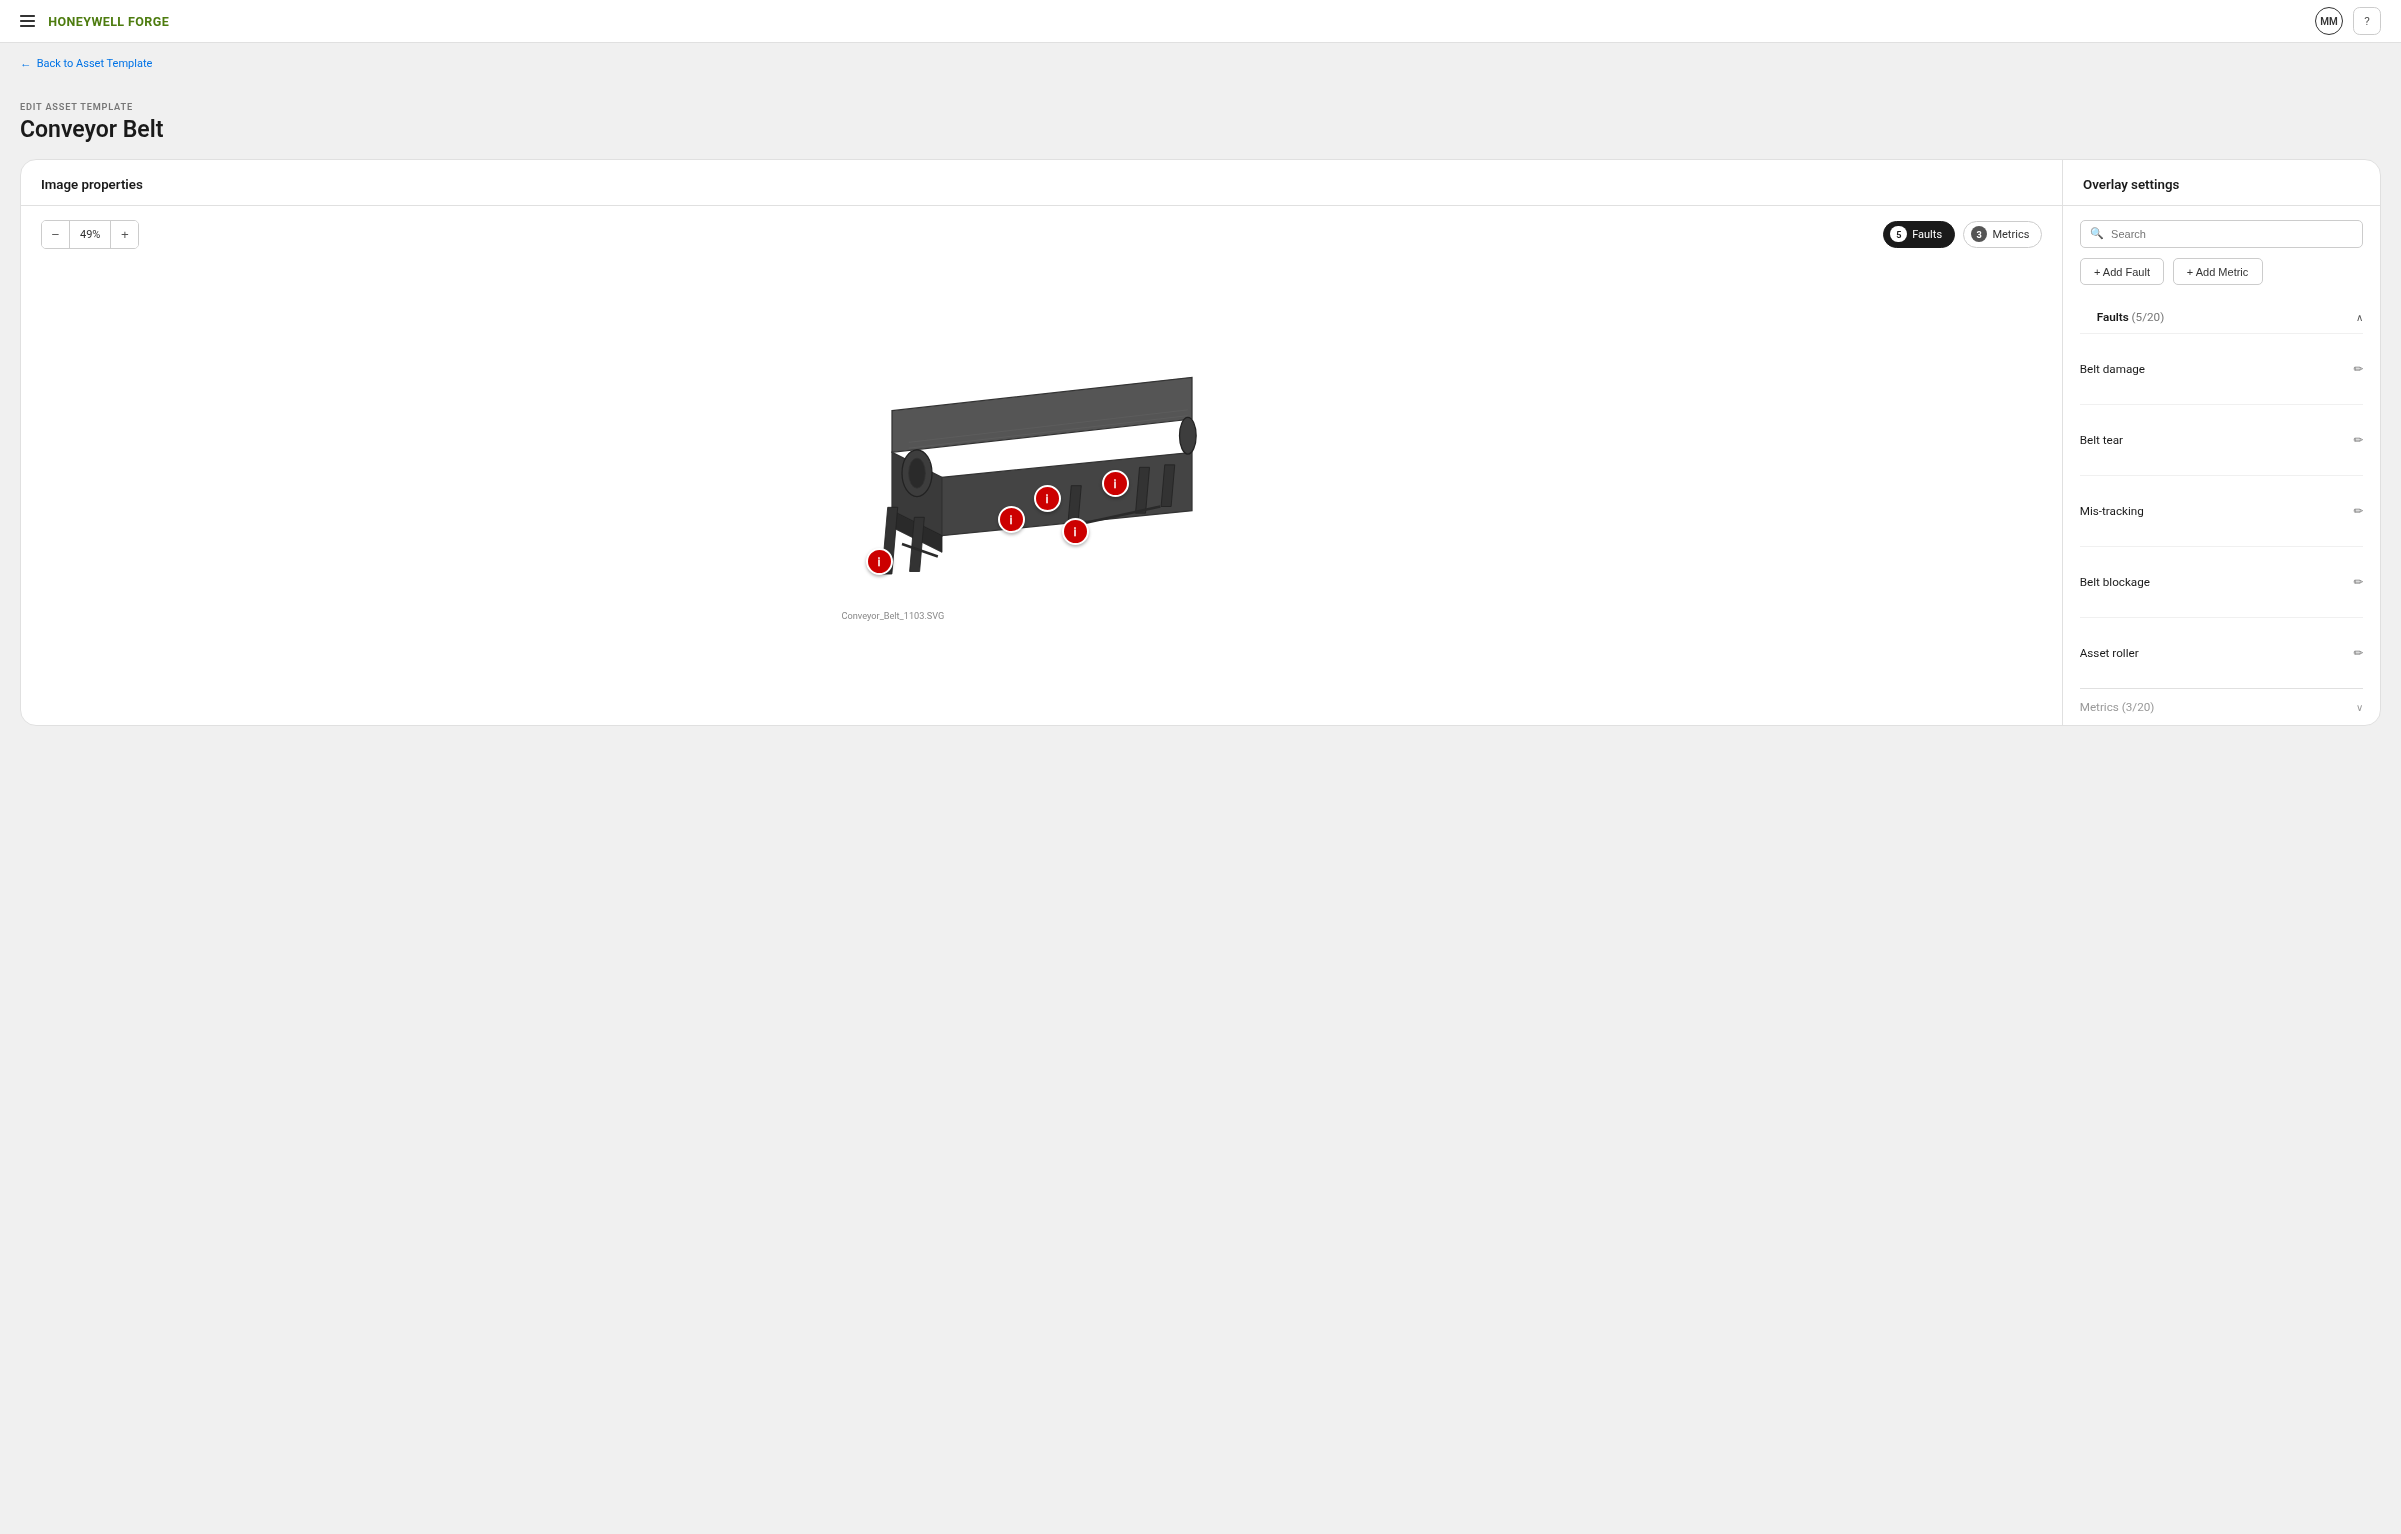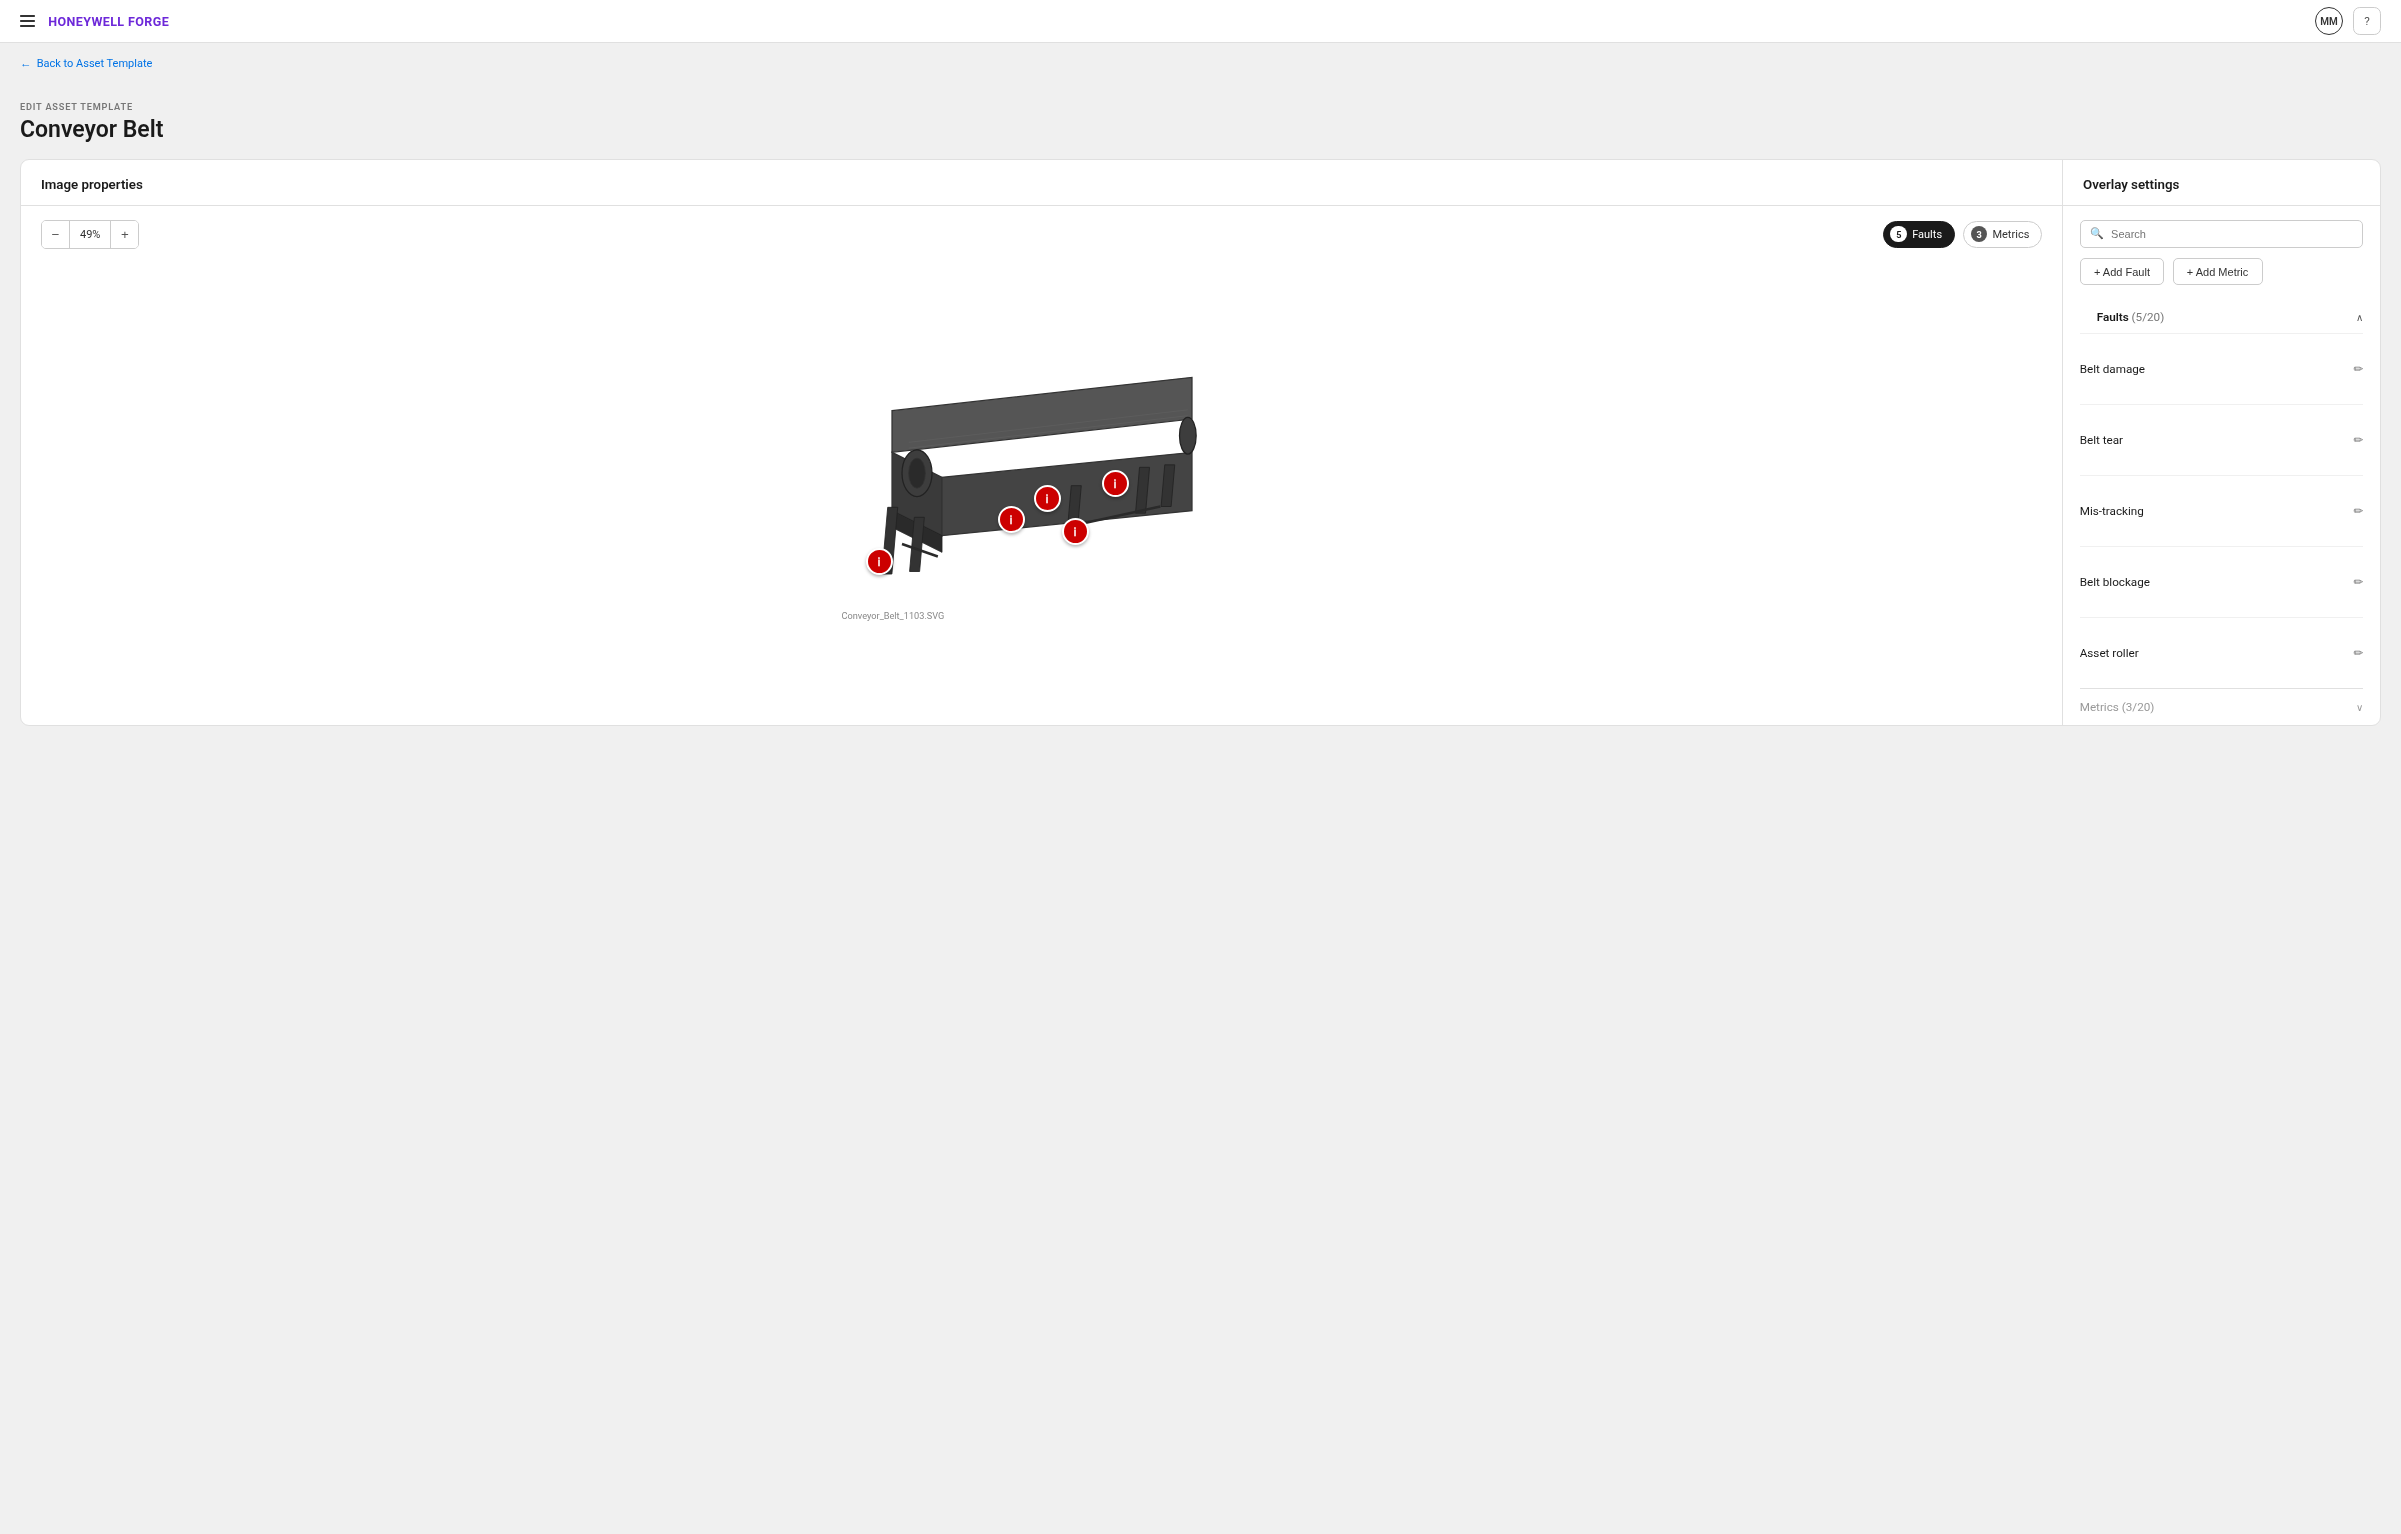--- a/index.html
+++ b/index.html
@@ -39,21 +39,21 @@
       display: block;
       width: 15px;
       height: 1.7px;
       background: #333;
       border-radius: 0.8px;
     }
     .brand-logo {
       font-weight: 700;
       font-size: 12.5px;
       letter-spacing: 0.4px;
-      color: #6d28d9;
+      color: #4d7c0f;
       text-transform: uppercase;
     }
     .header-right {
       display: flex;
       align-items: center;
       gap: 10px;
     }
     .avatar {
       width: 28px;
       height: 28px;
@@ -116,21 +116,21 @@
     }
     .page-title {
       font-size: 23px;
       font-weight: 600;
       color: #1a1a1a;
     }
 
     
     .main-card {
       background: #fff;
-      border-radius: 9px;
+      border-radius: 16px;
       border: 0.8px solid #e0e0e0;
       display: flex;
       overflow: hidden;
       min-height: 567px;
     }
 
     
     .left-panel {
       flex: 1;
       border-right: 0.8px solid #e0e0e0;

